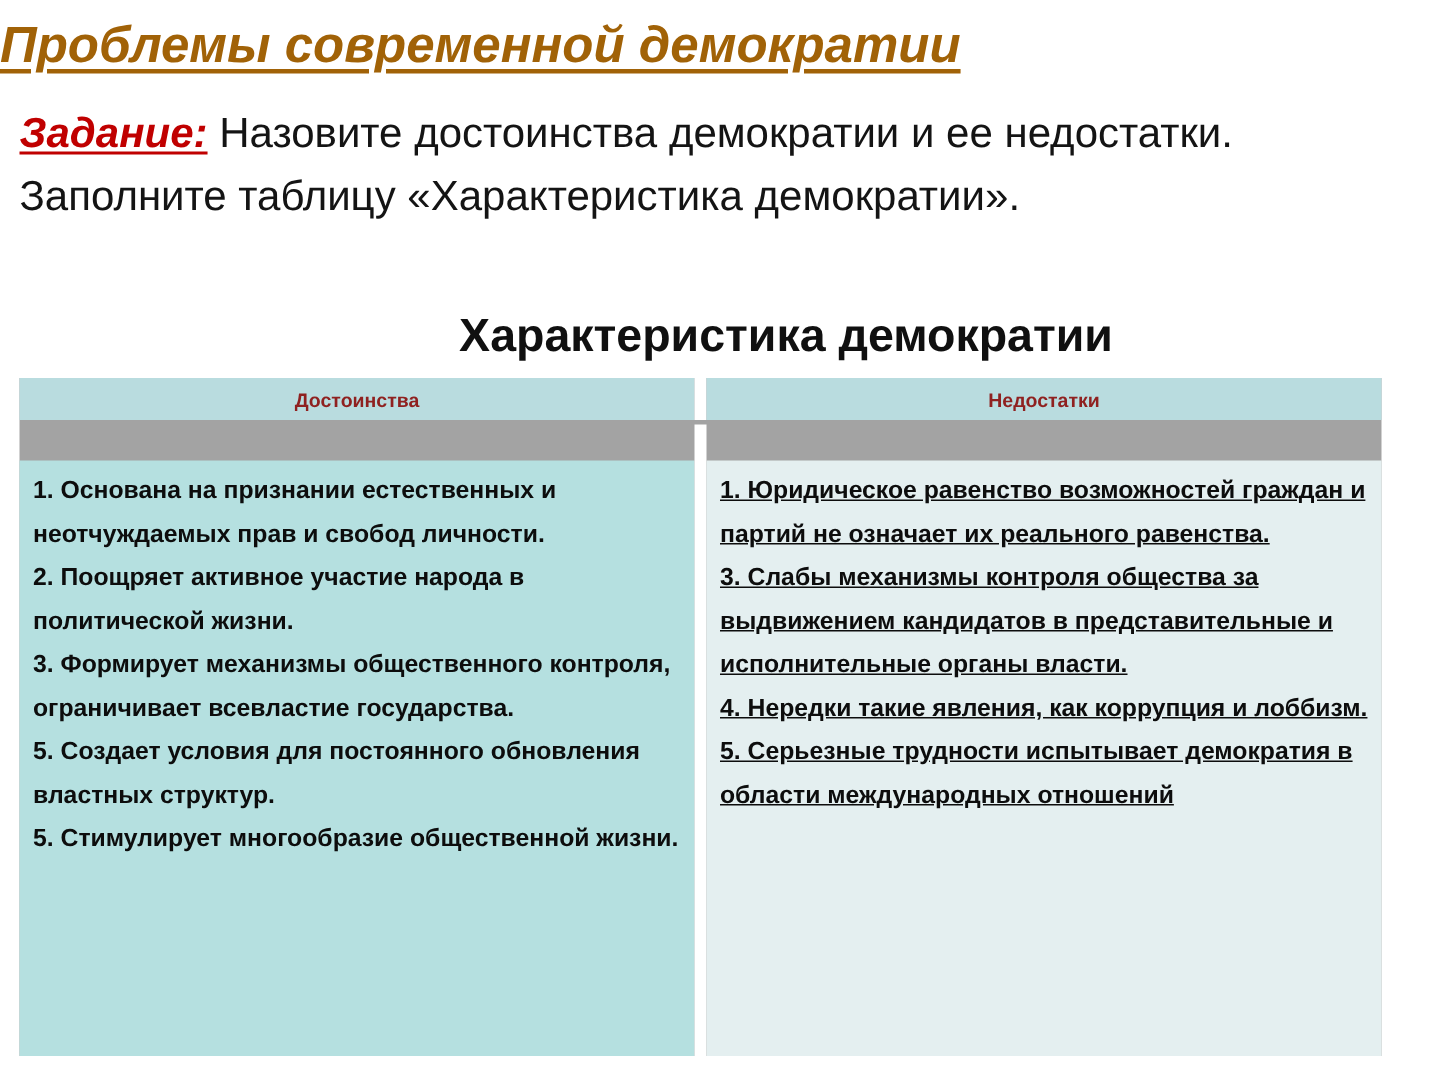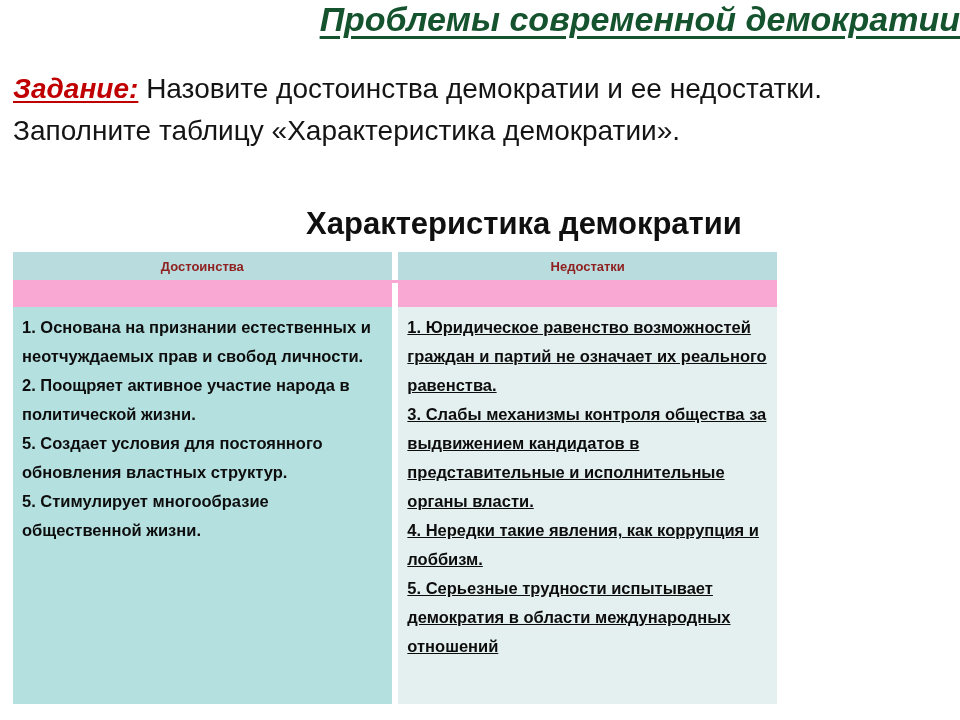--- a/index.html
+++ b/index.html
@@ -13,27 +13,27 @@
     overflow: hidden;
     font-family: "Liberation Sans", "DejaVu Sans", sans-serif;
     color: #000000;
     position: relative;
   }
 
   
   .slide-title {
     position: absolute;
     left: 0;
-    top: 0;
+    top: 11px;
     width: 960px;
-    text-align: right;
+    text-align: left;
     font-size: 34px;
     font-weight: bold;
     font-style: italic;
-    color: #14532d;
+    color: #a16207;
     letter-spacing: 0px;
     white-space: nowrap;
   }
   .slide-title .ul {
     text-decoration: underline;
     text-decoration-thickness: 3px;
     text-underline-offset: 5px;
   }
 
   
@@ -68,25 +68,25 @@
     color: #101010;
     white-space: nowrap;
     padding-left: 44px;
   }
 
   
   .char-table {
     position: absolute;
     left: 13px;
     top: 252px;
-    width: 764px;
+    width: 908px;
     height: 452px;
     display: flex;
     flex-direction: column;
-    background: #f9a8d4;
+    background: #a3a3a3;
   }
   .table-header-row {
     display: flex;
     height: 28px;
     flex: 0 0 28px;
   }
   .th {
     background: #b9dcdf;
     color: #8f2120;
     font-size: 13px;
@@ -150,20 +150,21 @@
     <div class="th th-left">Достоинства</div>
     <div class="th-gap"></div>
     <div class="th th-right">Недостатки</div>
   </div>
 
   <div class="table-body-row">
 
     <div class="td td-left">
       <p>1. Основана на признании естественных и неотчуждаемых прав и свобод личности.</p>
       <p>2. Поощряет активное участие народа в политической жизни.</p>
+      <p>3. Формирует механизмы общественного контроля, ограничивает всевластие государства.</p>
       <p>5. Создает условия для постоянного обновления властных структур.</p>
       <p>5. Стимулирует многообразие общественной жизни.</p>
     </div>
 
     <div class="td-gap"></div>
 
     <div class="td td-right">
       <p>1. Юридическое равенство возможностей граждан и партий не означает их реального равенства.</p>
       <p>3. Слабы механизмы контроля общества за выдвижением кандидатов в представительные и исполнительные органы власти.</p>
       <p>4. Нередки такие явления, как коррупция и лоббизм.</p>

